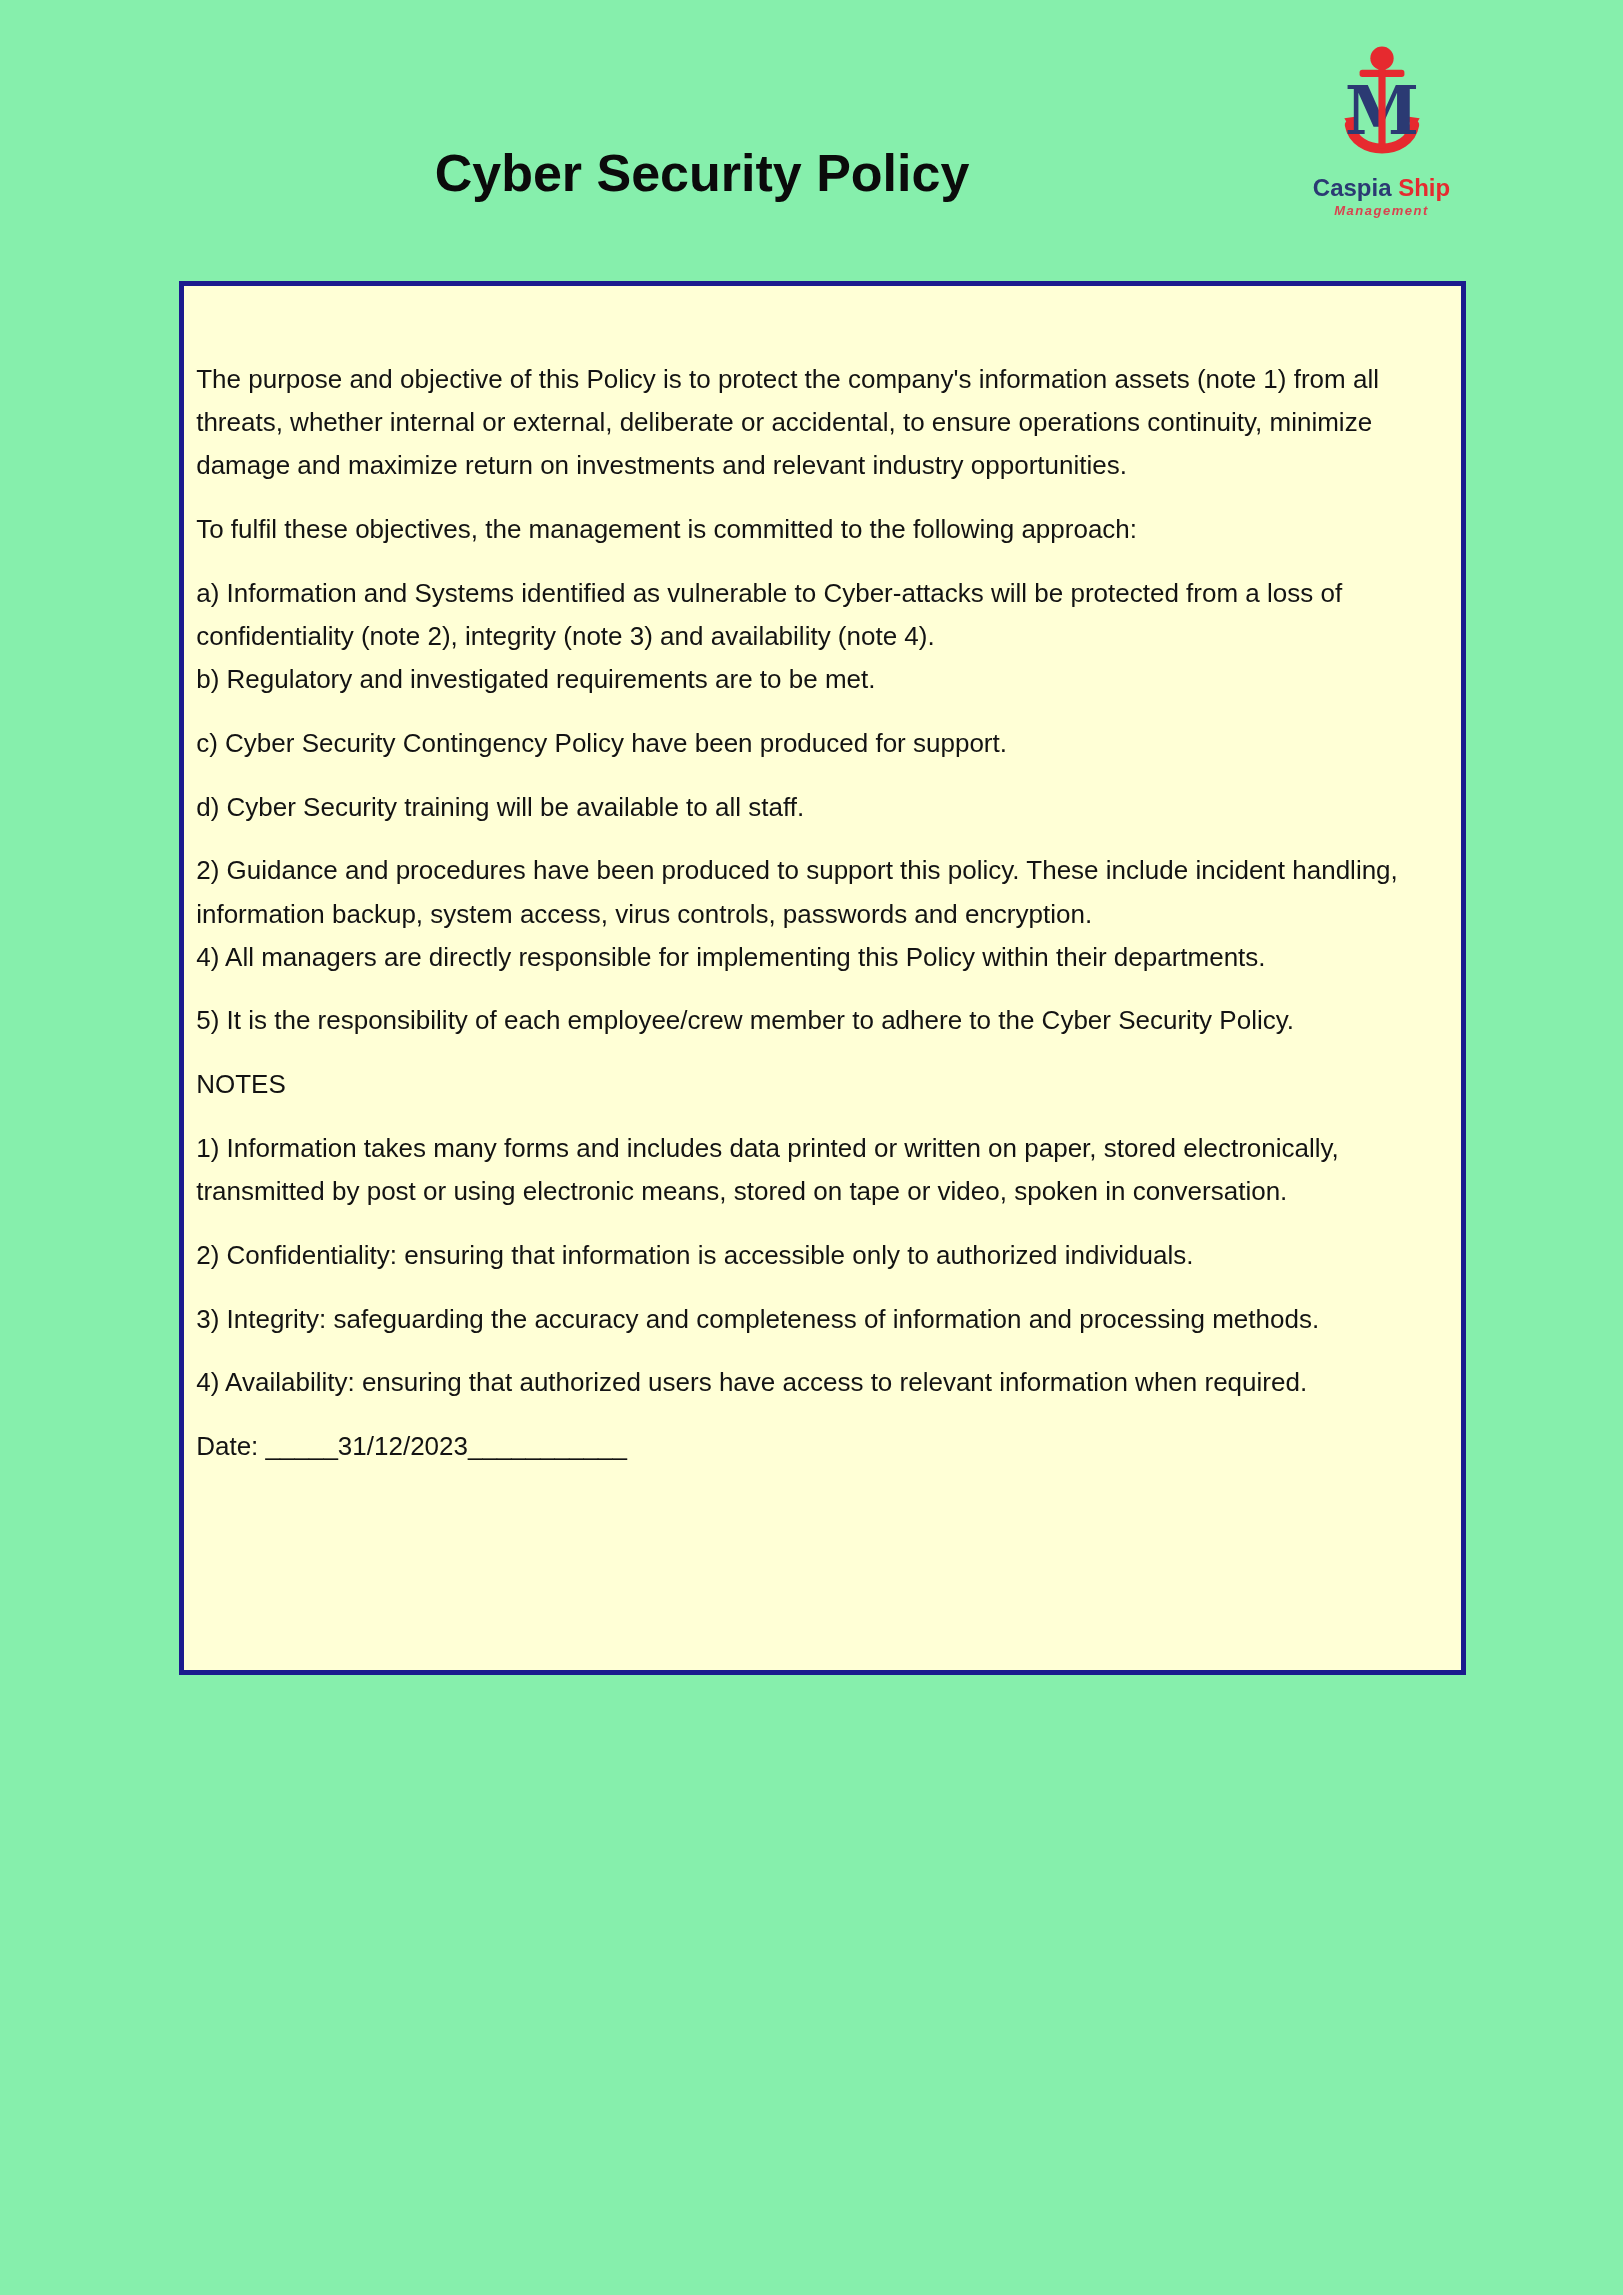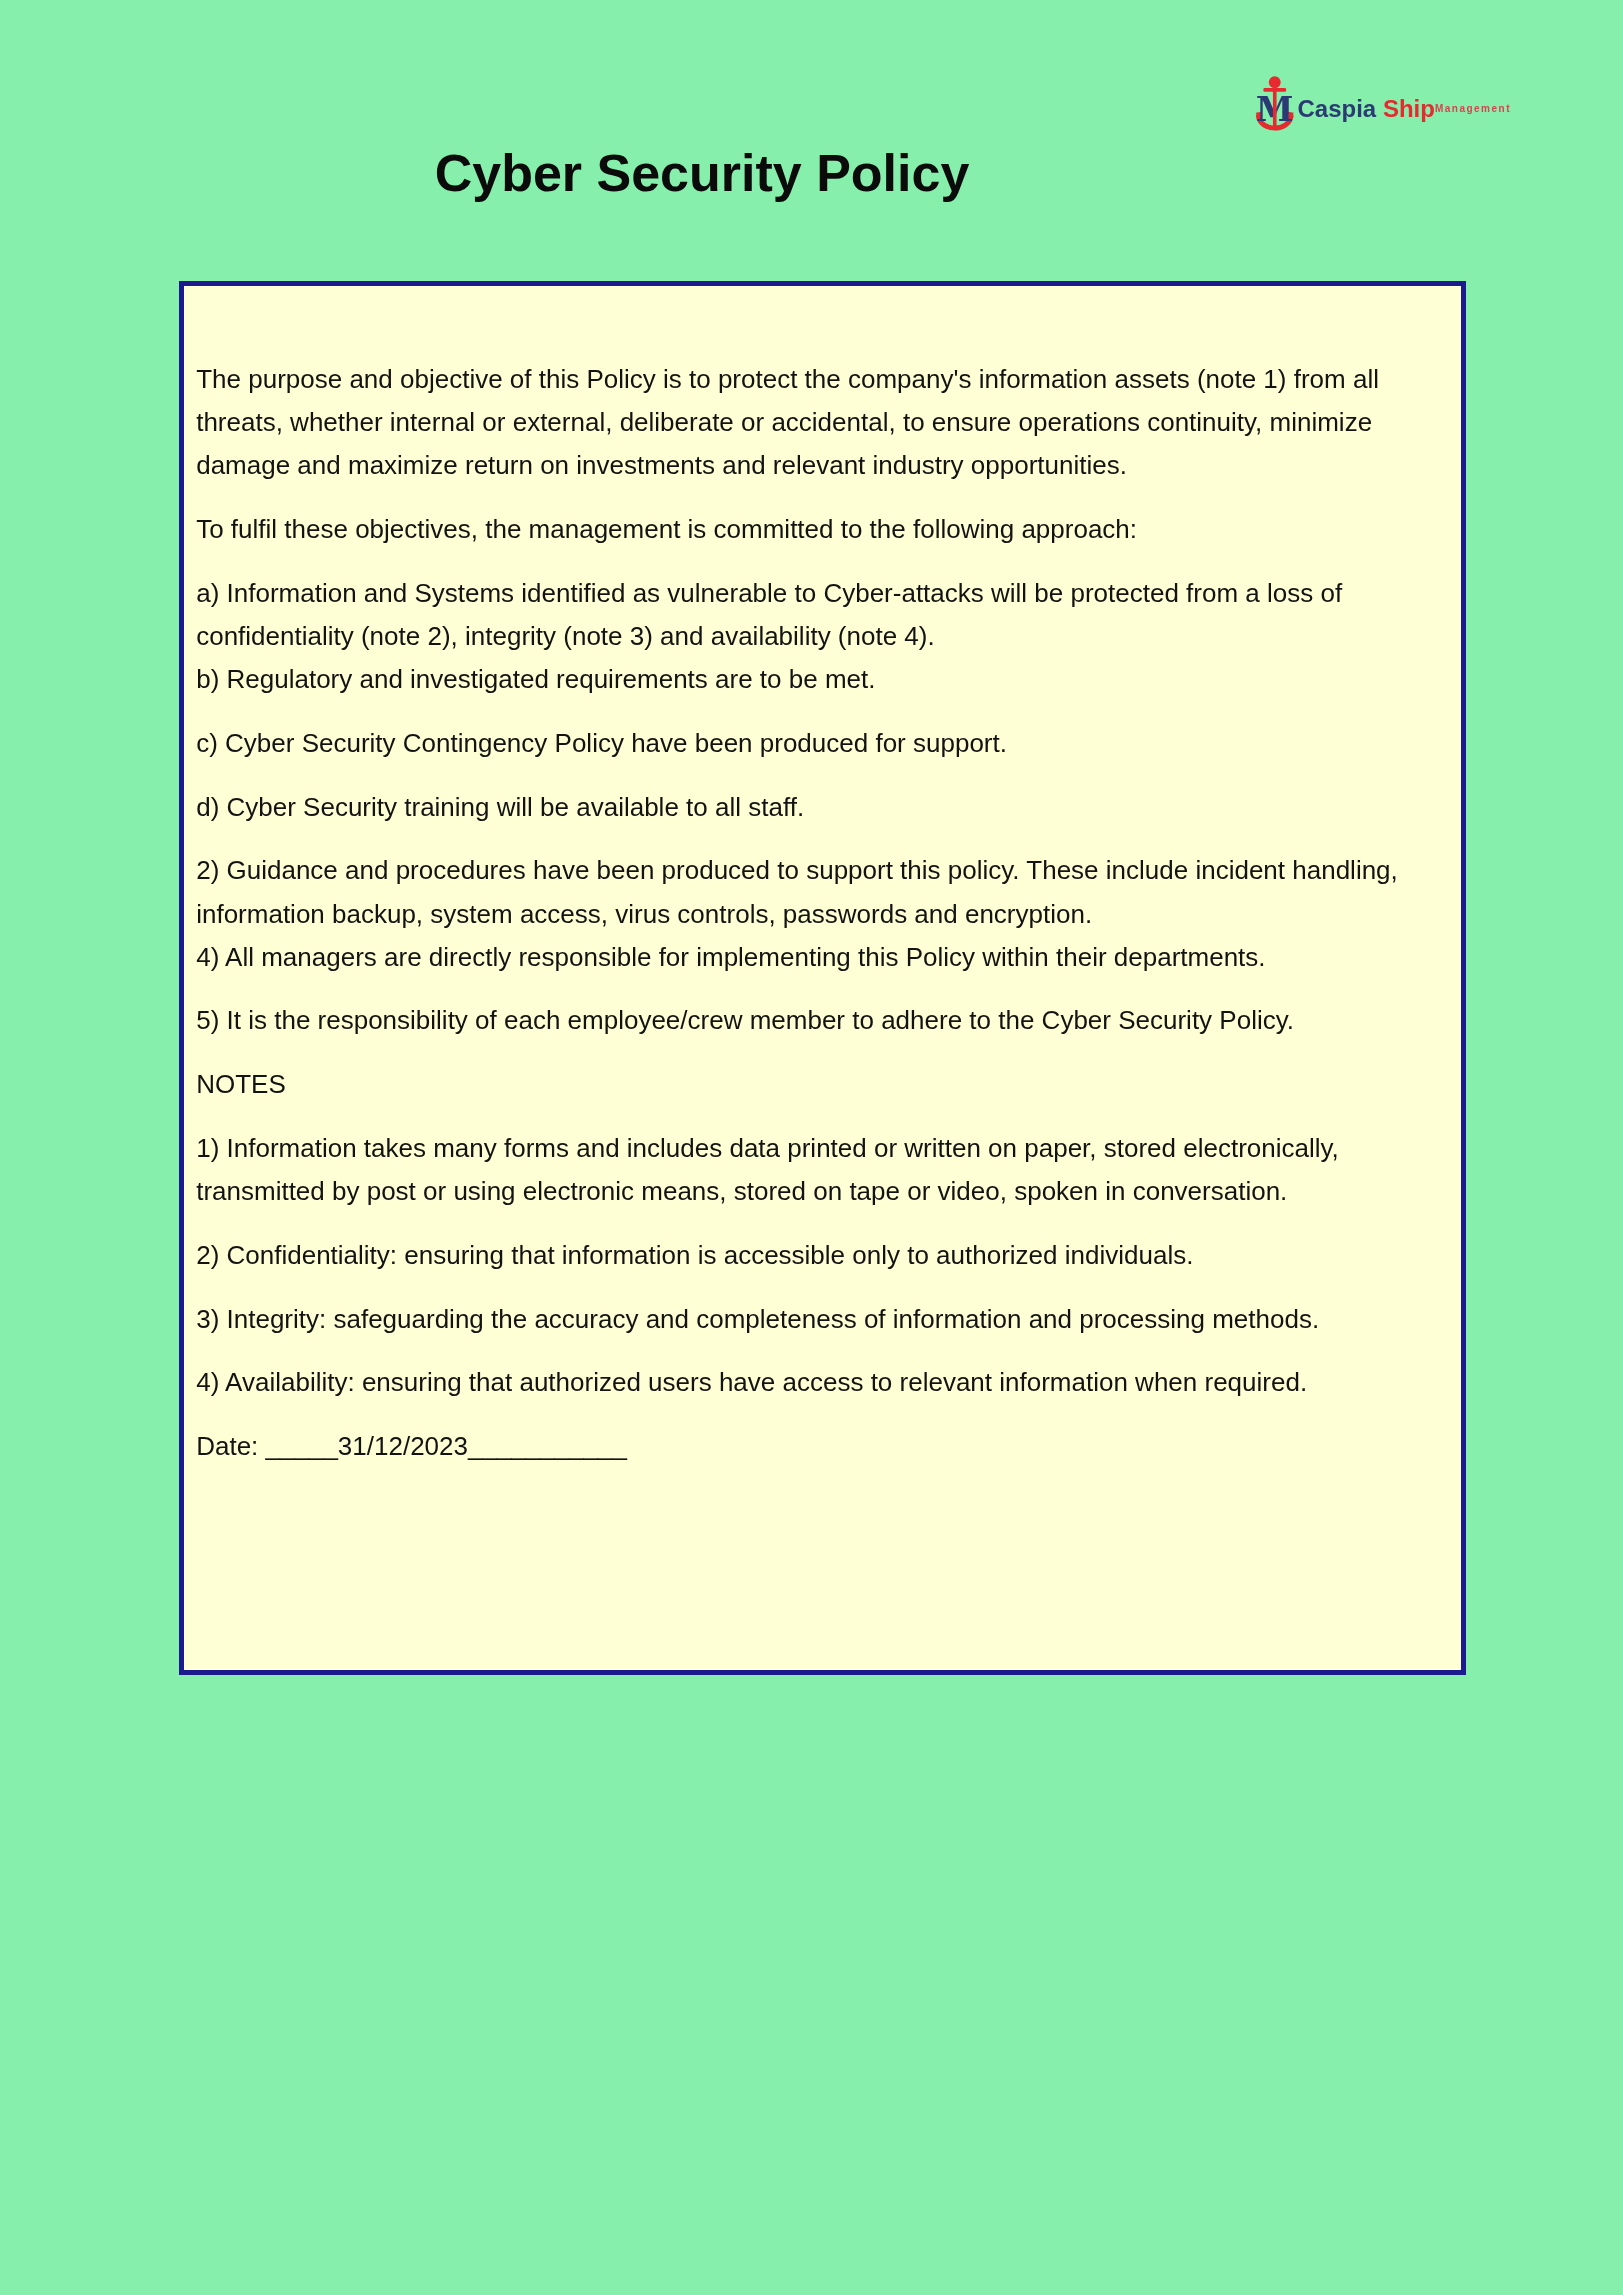--- a/index.html
+++ b/index.html
@@ -30,41 +30,43 @@
     color: #0b0b0b;
     margin: 0;
   }
 
   .logo {
     position: absolute;
     top: 42px;
     left: 1252px;
     width: 259px;
     display: flex;
+    flex-direction: column;
     align-items: center;
   }
   .logo-mark {
     width: 90px;
     height: 130px;
   }
   .logo-wordmark {
     margin-top: 3.1px;
     font-size: 24px;
     font-weight: bold;
     line-height: 1.05;
     white-space: nowrap;
   }
   .logo-word-primary   { color: #2b3a73; }
   .logo-word-secondary { color: #e62a2f; }
   .logo-subtitle {
     margin-top: 2.3px;
-    font-size: 10px;
+    font-size: 13px;
     font-weight: bold;
     letter-spacing: 1.5px;
     color: #d9434f;
+    font-style: italic;
   }
 
   
   .policy-box {
     position: absolute;
     left: 179px;
     top: 281px;
     width: 1287px;
     height: 1394px;
     box-sizing: border-box;

